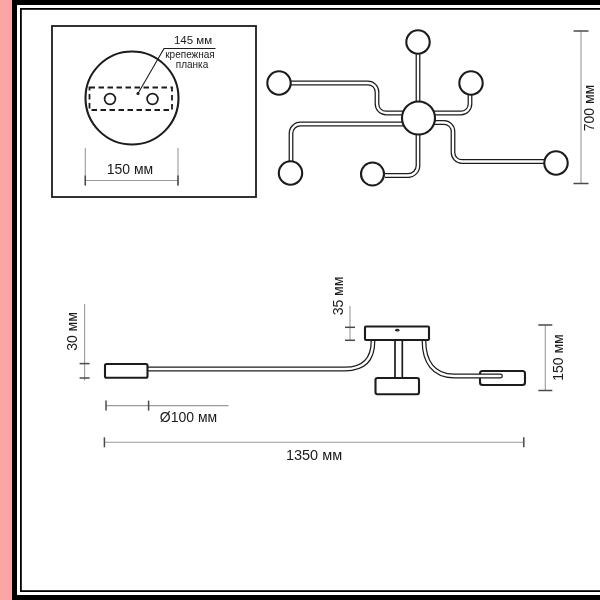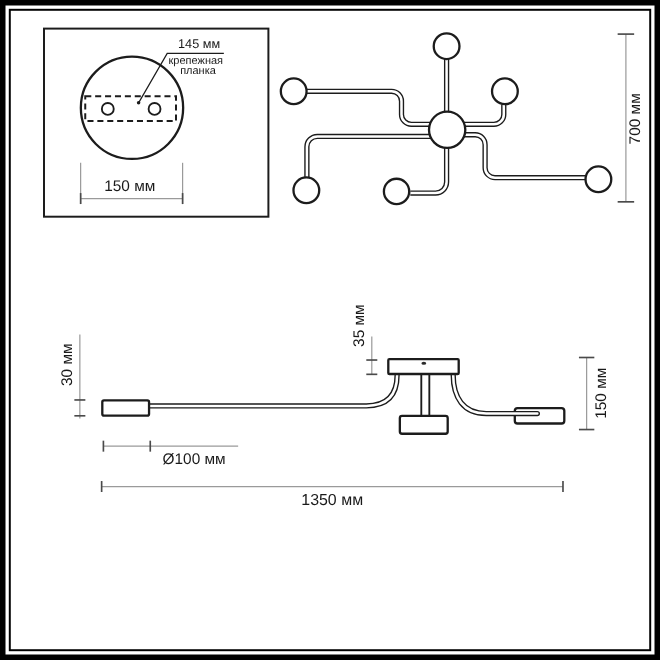--- a/index.html
+++ b/index.html
@@ -1,18 +1,19 @@
 <!DOCTYPE html>
 <html><head>
 <meta charset="utf-8">
 <style>
   html, body { margin: 0; padding: 0; background: #fff; }
   .page {
     width: 556px; height: 600px; position: relative; box-sizing: border-box;
     background: #fca5a5;
+    padding-left: 12px;
   }
   svg { display: block; }
   .frame-outer { fill: none; stroke: #000; stroke-width: 5; }
   .frame-inner { fill: none; stroke: #000; stroke-width: 1.8; }
   .box  { fill: none; stroke: #1c1c1c; stroke-width: 1.8; }
   .part { fill: #ffffff; stroke: #1c1c1c; stroke-width: 2.1; }
   .thin { fill: none; stroke: #1c1c1c; stroke-width: 1.7; }
   .dashed { fill: none; stroke: #1c1c1c; stroke-width: 1.8; stroke-dasharray: 5.5 3.5; }
   .leader { fill: none; stroke: #1c1c1c; stroke-width: 1.1; }
   .tube-o { fill: none; stroke: #1c1c1c; stroke-width: 4.8; }

